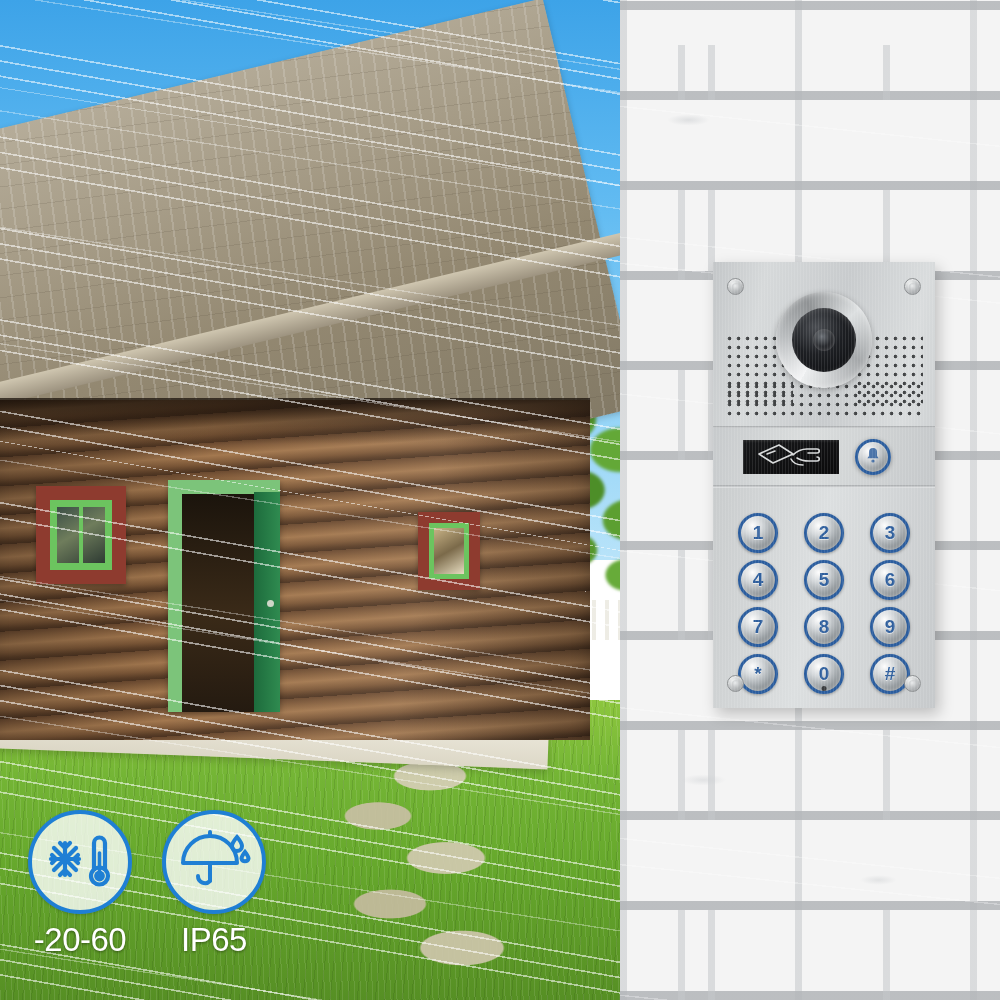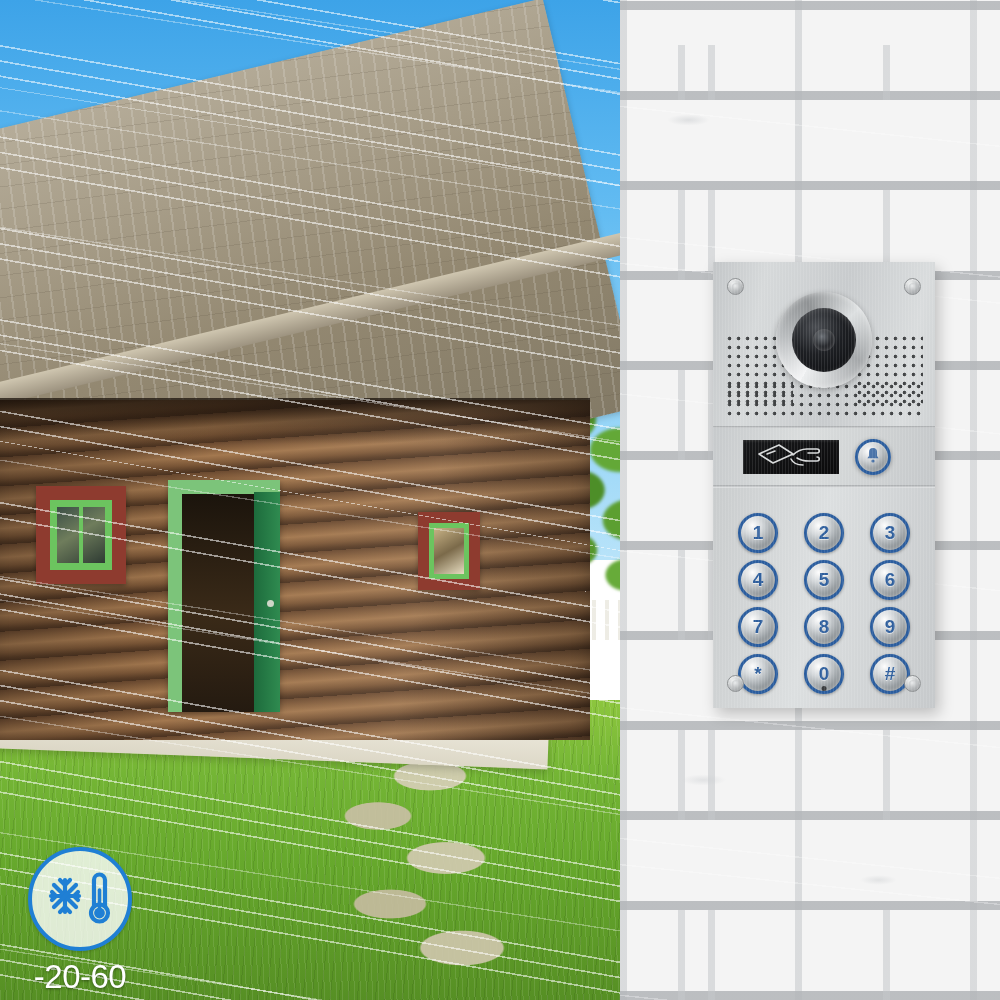--- a/index.html
+++ b/index.html
@@ -169,22 +169,22 @@
     position:absolute; left:-60px; top:-60px; width:760px; height:1140px;
     background:repeating-linear-gradient(9deg,
       rgba(255,255,255,.48) 0 1.3px, rgba(255,255,255,0) 1.3px 23px);
     -webkit-mask-image:repeating-linear-gradient(9deg,#000 0 30px,transparent 30px 120px);
     mask-image:repeating-linear-gradient(9deg,#000 0 30px,transparent 30px 120px);
     opacity:.7; pointer-events:none;
   }
 
   
   .badges{
-    position:absolute; left:24px; top:836px; width:400px; height:160px;
-    display:flex; gap:22px; align-items:flex-end;
+    position:absolute; left:24px; top:804px; width:400px; height:160px;
+    display:flex; gap:22px; align-items:center;
   }
   .badge{ width:112px; display:flex; flex-direction:column; align-items:center; }
   .badge-circle{
     width:104px; height:104px; border-radius:50%;
     background:rgba(255,255,255,.80);
     border:4px solid #1f7fd4;
     display:flex; align-items:center; justify-content:center;
     box-shadow:0 1px 3px rgba(0,0,0,.18);
   }
   .badge-label{
@@ -382,20 +382,36 @@
                 <circle cx="56.5" cy="53" r="8.5"></circle>
                 <line x1="56.5" y1="30" x2="56.5" y2="48" stroke-width="3.6" stroke-linecap="round"></line>
               </g>
               <circle cx="56.5" cy="53" r="5.4" fill="#1f7fd4"></circle>
             </svg>
           </span>
         </div>
         <div class="badge-label">-20-60</div>
       </div>
 
+      <div class="badge">
+        <div class="badge-circle">
+          <span>
+            <svg width="74" height="74" viewBox="0 0 74 74">
+              <g stroke="#1f7fd4" stroke-width="4" fill="none" stroke-linecap="round">
+                <path d="M6 40 a27 27 0 0 1 54 0 Z" stroke-linejoin="round"></path>
+                <line x1="33" y1="13" x2="33" y2="9"></line>
+                <path d="M33 40 V58 a7 7 0 0 1-12 -5"></path>
+                <path d="M60 14 c0 0 -5 6 -5 9 a5 5 0 0 0 10 0 c0 -3 -5 -9 -5 -9 z"></path>
+                <path d="M68 29 c0 0 -3.5 4.5 -3.5 6.5 a3.6 3.6 0 0 0 7 0 c0 -2 -3.5 -6.5 -3.5 -6.5 z"></path>
+              </g>
+            </svg>
+          </span>
+        </div>
+        <div class="badge-label">IP65</div>
+      </div>
 
 
     </div>
   </div>
 
   <div class="wall">
     <div class="wall-bricks"></div>
     <div class="wall-bricks2"></div>
     <div class="wall-tex"></div>
     <div class="wall-rain"></div>

